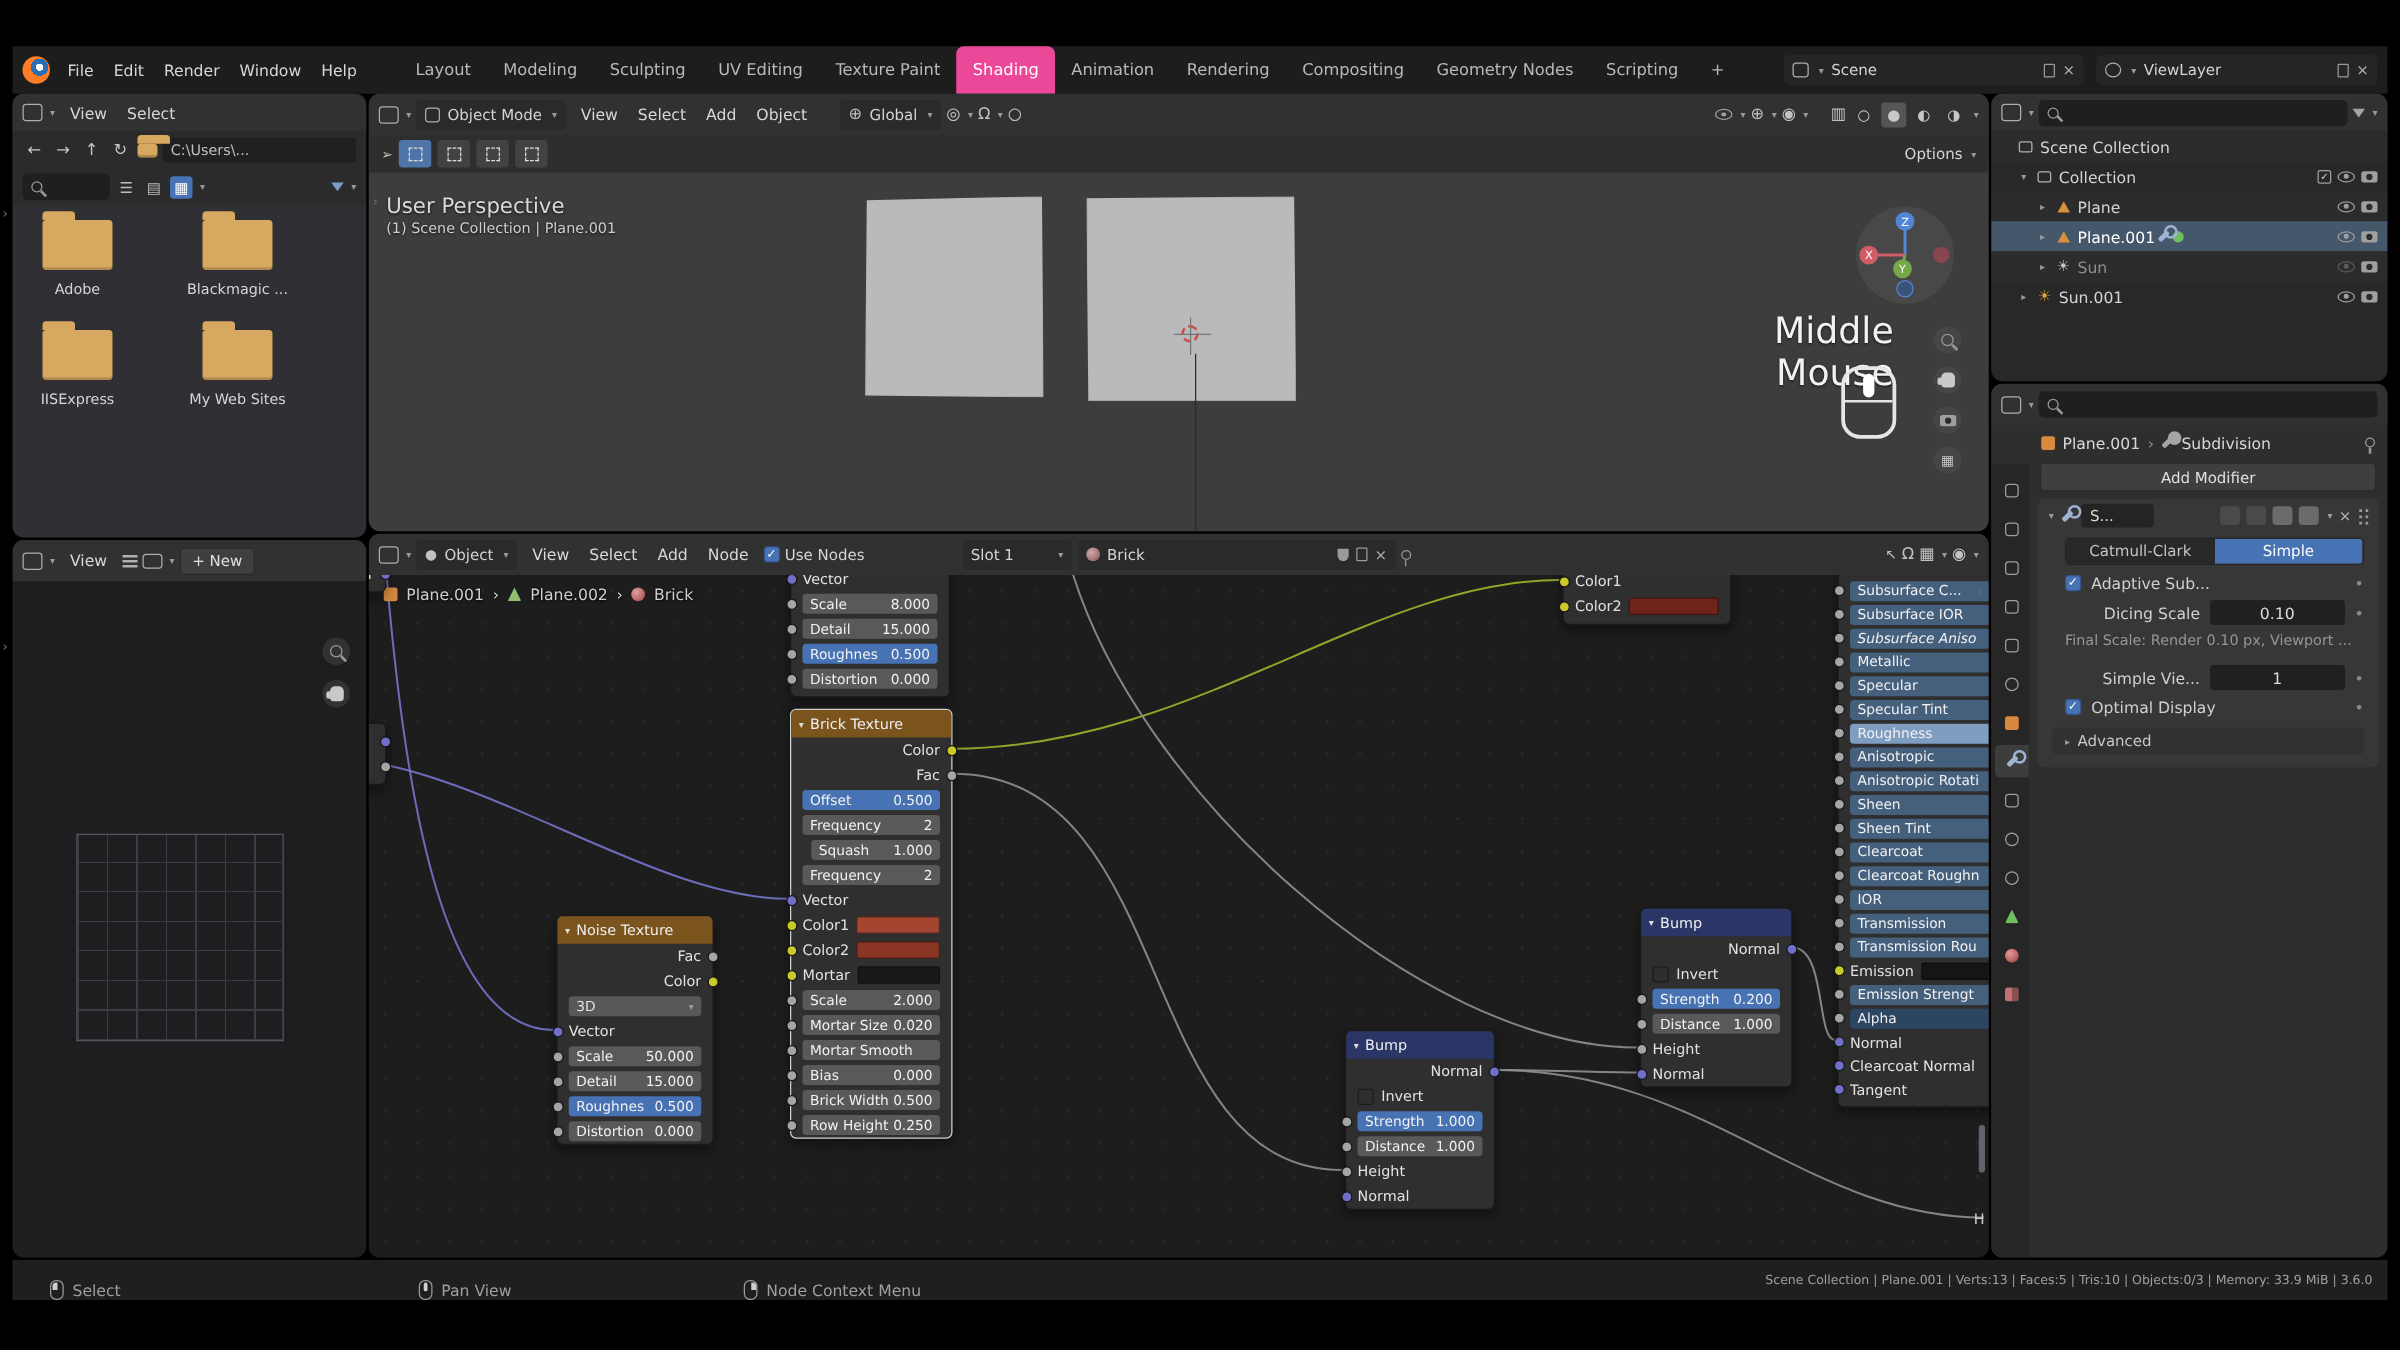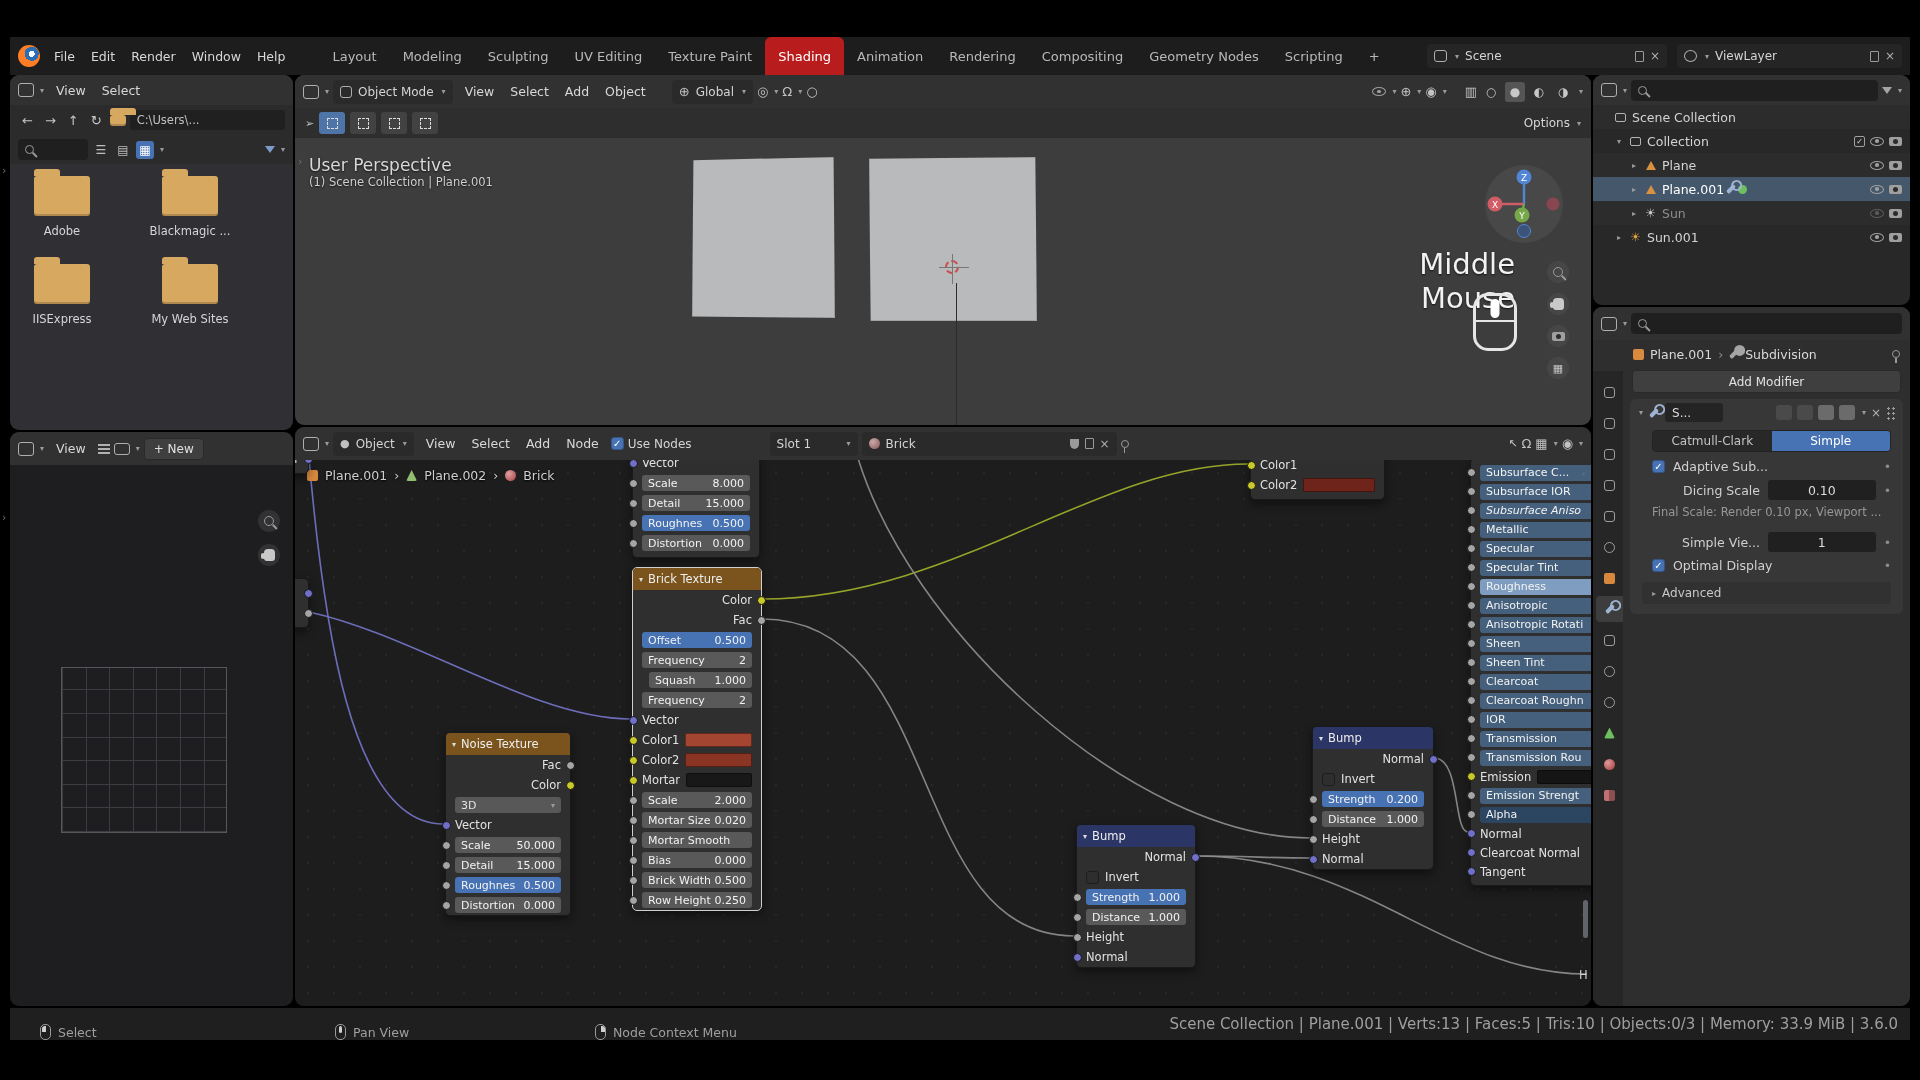--- a/index.html
+++ b/index.html
@@ -34,21 +34,21 @@
   .i-burger:after{content:"";position:absolute;left:0;top:2px;width:12px;height:2px;background:#b0b0b0}
   .i-wrench{width:4px;height:10px;background:#9fb4d2;border-radius:1.5px;transform:rotate(45deg);position:relative;flex:none}
   .i-wrench:before{content:"";position:absolute;top:-7px;left:-2.5px;width:7px;height:7px;border:2px solid #9fb4d2;border-radius:50%}
   .i-wrench.gray,.i-wrench.gray:before{background:#a5a5a5;border-color:#a5a5a5}
   .i-wrench.gray{background:#a5a5a5}
   
   #topbar{position:absolute;left:0;top:0;width:1900px;height:38px;background:#1d1d1d;display:flex;align-items:center;padding:0 8px}
   #blender-logo{width:22px;height:22px;border-radius:50%;background:radial-gradient(circle at 62% 40%,#fff 0 3px,#2a6fb5 3px 7px,#ff7d24 7px 100%);margin-right:6px;flex:none}
   #ws-tabs{display:flex;margin-left:26px;height:38px;align-items:stretch}
   .wtab{display:flex;align-items:center;padding:0 13px;font-size:13px;color:#b9b9b9;border-radius:6px 6px 0 0;white-space:nowrap}
-  .wtab.act{background:#b91c1c;color:#fff}
+  .wtab.act{background:#ec4899;color:#fff}
   .tb-group{display:flex;align-items:center;gap:6px;background:#252525;border-radius:4px;height:24px;padding:0 7px}
   
   #file-browser{left:0;top:38px;width:283px;height:355px;background:#2f2f34}
   #file-browser .hrow{height:30px}
   .navbtn{color:#c6c6c6;font-size:13px;padding:0 4px}
   .pathbox{background:#202020;border-radius:3px;height:20px;display:flex;align-items:center;padding:0 7px;color:#c0c0c0;font-size:11.5px}
   .mini{width:18px;height:18px;display:flex;align-items:center;justify-content:center;border-radius:3px;color:#bdbdbd;font-size:12px}
   .mini.act{background:#4772b3;color:#fff}
   #fb-grid{display:flex;flex-wrap:wrap;padding:12px 14px;gap:26px 52px}
   .fitem{width:76px;display:flex;flex-direction:column;align-items:center;gap:8px}
@@ -1080,19 +1080,19 @@
         </div>
         <div class="hint" style="left: 325px;">
           <span class="mouse b-middle"></span>
           <span>Pan View</span>
         </div>
         <div class="hint" style="left: 585px;">
           <span class="mouse b-right"></span>
           <span>Node Context Menu</span>
         </div>
       </div>
-    <div style="position:absolute;right:12px;font-size:15px;white-space:nowrap">Scene Collection | Plane.001 | Verts:13 | Faces:5 | Tris:10 | Objects:0/3 | Memory: 33.9 MiB | 3.6.0</div>
+    <div style="position:absolute;right:12px;font-size:10px;white-space:nowrap">Scene Collection | Plane.001 | Verts:13 | Faces:5 | Tris:10 | Objects:0/3 | Memory: 33.9 MiB | 3.6.0</div>
   </div>
 
 </div>
 
 <span class="edgechv" style="left:2px;top:164px">›</span>
 <span class="edgechv" style="left:2px;top:511px">›</span>
 
 </body></html>

